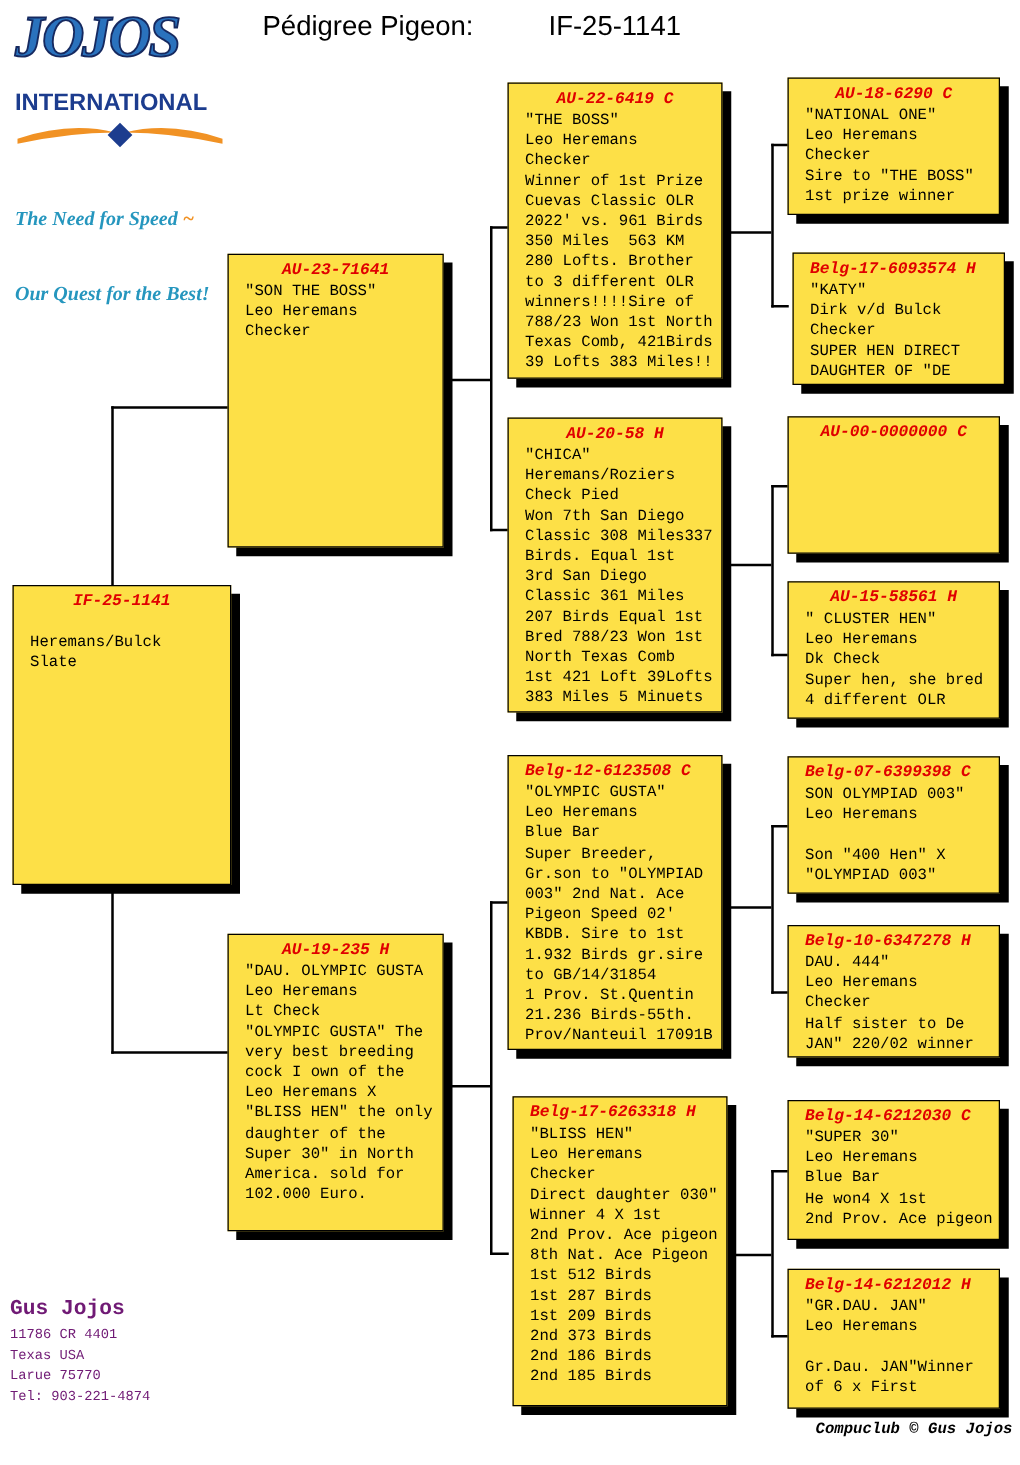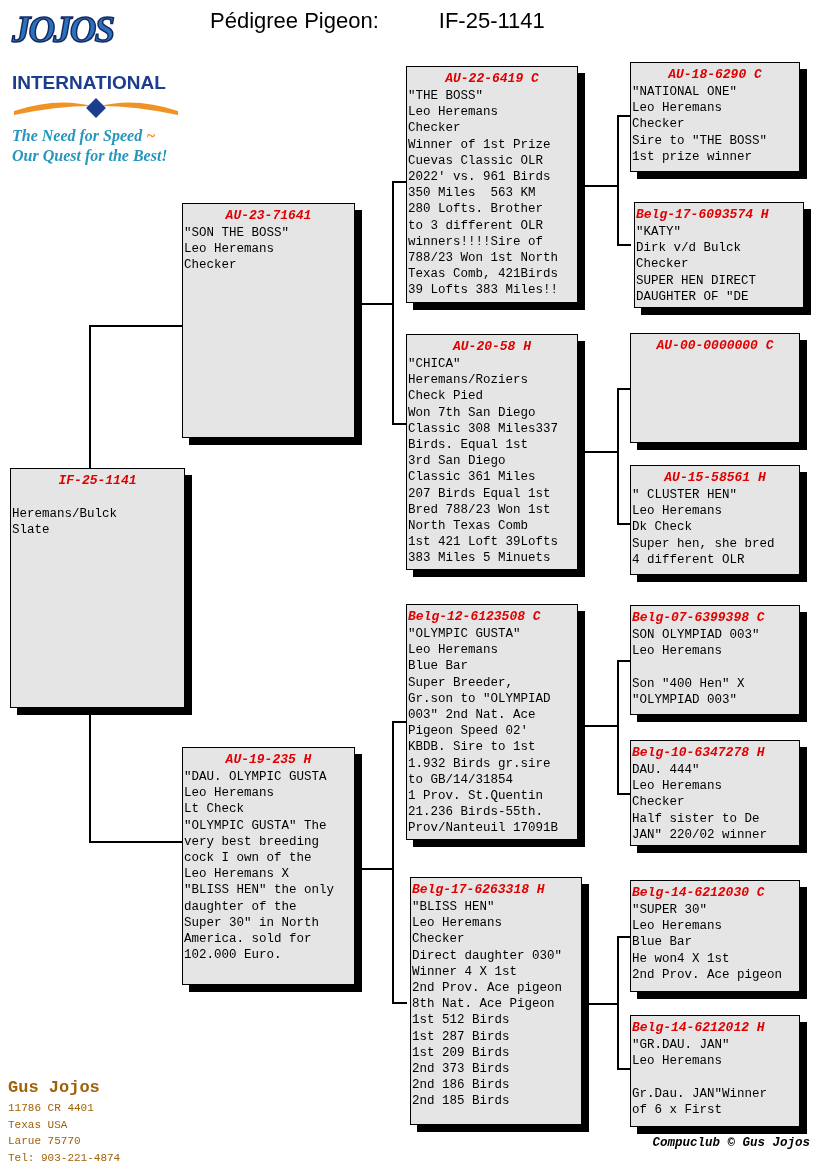--- a/index.html
+++ b/index.html
@@ -2,46 +2,46 @@
 <html><head>
 <meta charset="utf-8">
 <style>
   html,body{margin:0;padding:0;background:#fff;}
   #page{position:relative;width:816px;height:1172px;background:#ffffff;overflow:hidden;
         font-family:"Liberation Mono",monospace;}
 
   
   #logo{position:absolute;left:12px;top:6px;width:170px;}
   .logo-word{font-family:"Liberation Serif",serif;font-style:italic;font-weight:bold;
-             font-size:37px;line-height:48px;color:#2a72bd;letter-spacing:-2px;
+             font-size:47px;line-height:48px;color:#2a72bd;letter-spacing:-2px;
              -webkit-text-stroke:1.5px #16295f;text-stroke:1.5px #16295f;}
   .logo-sub{font-family:"Liberation Sans",sans-serif;font-weight:bold;font-size:19px;
             color:#1c3c8e;letter-spacing:0px;margin-top:18px;}
   .logo-swoosh{margin-top:1px;}
   .tagline{font-family:"Liberation Serif",serif;font-style:italic;font-weight:bold;
-           font-size:16px;line-height:20px;color:#2596be;white-space:nowrap;}
+           font-size:16px;line-height:20px;color:#2596be;white-space:nowrap;margin-top:40px;}
   .tagline .bird{color:#f19224;font-weight:bold;}
   #page-title{position:absolute;left:210px;top:8px;font-family:"Liberation Sans",sans-serif;
               font-size:22px;color:#000;display:flex;gap:60px;white-space:nowrap;}
 
   
   .hline,.vline{position:absolute;background:#000;}
   .hline{height:2px;}
   .vline{width:2px;}
 
   
-  .box{position:absolute;background:#e5e5e5;border:1px solid #000;box-shadow:7px 7px 0 0 #000;
-       box-sizing:border-box;padding:2px 1px;}
+  .box{position:absolute;background:#fde047;border:1px solid #000;box-shadow:7px 7px 0 0 #000;
+       box-sizing:border-box;padding:2px 13px;}
   .box-title{font-size:13px;font-weight:bold;font-style:italic;color:#e00000;
              text-align:center;line-height:19px;white-space:pre;}
   .box-title.left{text-align:left;}
   .box-body{font-size:12.5px;line-height:16.2px;color:#000;white-space:pre;}
 
   
-  #footer{position:absolute;left:8px;top:1036px;color:#a16207;margin-top:40px;}
+  #footer{position:absolute;left:8px;top:1036px;color:#701a75;}
   #footer .name{font-size:17px;font-weight:bold;line-height:24px;}
   #footer .addr{font-size:11px;line-height:16.5px;white-space:pre;}
   #credit{position:absolute;right:6px;top:1136px;font-size:12.5px;font-style:italic;
           font-weight:bold;color:#000;white-space:nowrap;}
 </style>
 </head>
 <body>
 
 <div id="page">
 

